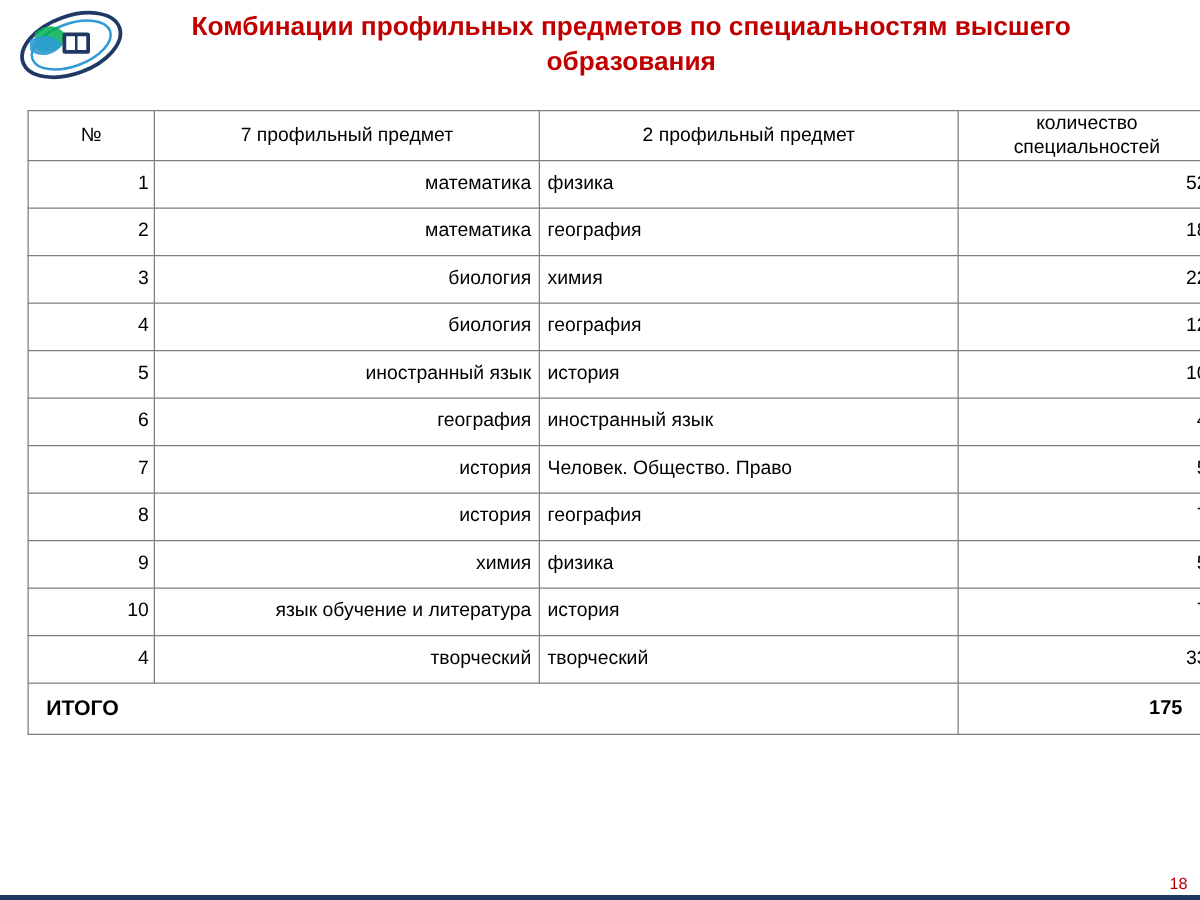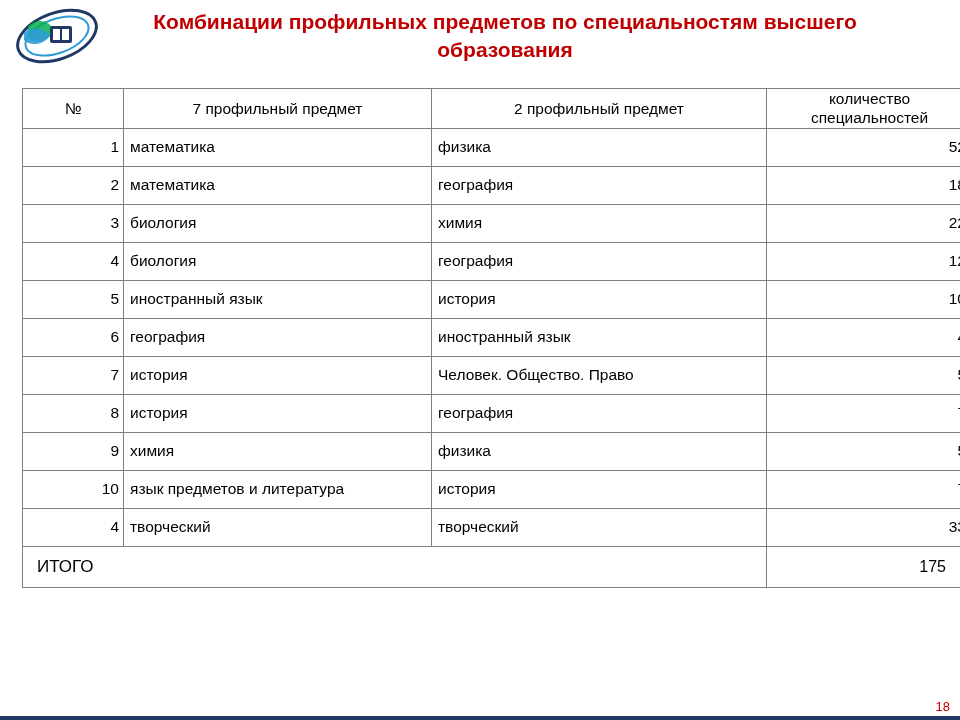--- a/index.html
+++ b/index.html
@@ -53,40 +53,40 @@
   }
   table.grid td, table.grid th {
     border: 1px solid #7f7f7f;
     font-size: 15.5px;
     color: #000000;
     padding: 0 6px;
     height: 37px;
     font-weight: normal;
   }
   .col-num   { width: 88px;  text-align: center; }
-  .col-s1    { width: 295px; text-align: left; }
+  .col-s1    { width: 295px; text-align: right; }
   .col-s2    { width: 322px; text-align: left; }
   .col-cnt   { width: 193px; text-align: right; padding-right: 26px; }
 
   thead td {
     font-weight: bold;
     text-align: center;
     height: 62px;
     vertical-align: middle;
     line-height: 1.25;
   }
   thead td.col-cnt { text-align: center; padding-right: 6px; font-weight: normal; }
   thead td.col-s1, thead td.col-s2 { text-align: center; }
 
   tbody td { vertical-align: middle; }
   tbody td.col-num { text-align: right; padding-right: 4px; }
 
   tr.total td {
     height: 40px;
-    font-weight: normal;
+    font-weight: bold;
     font-size: 17px;
     margin-top: 33px;
   }
   tr.total td.lbl {
     text-align: left;
     padding-left: 14px;
   }
   tr.total td.val {
     text-align: right;
     padding-right: 26px;
@@ -191,21 +191,21 @@
         <td class="col-cnt">7</td>
       </tr>
       <tr>
         <td class="col-num">9</td>
         <td class="col-s1">химия</td>
         <td class="col-s2">физика</td>
         <td class="col-cnt">5</td>
       </tr>
       <tr>
         <td class="col-num">10</td>
-        <td class="col-s1">язык предметов и литература</td>
+        <td class="col-s1">язык обучение и литература</td>
         <td class="col-s2">история</td>
         <td class="col-cnt">7</td>
       </tr>
       <tr>
         <td class="col-num">4</td>
         <td class="col-s1">творческий</td>
         <td class="col-s2">творческий</td>
         <td class="col-cnt">33</td>
       </tr>
       <tr class="total">

